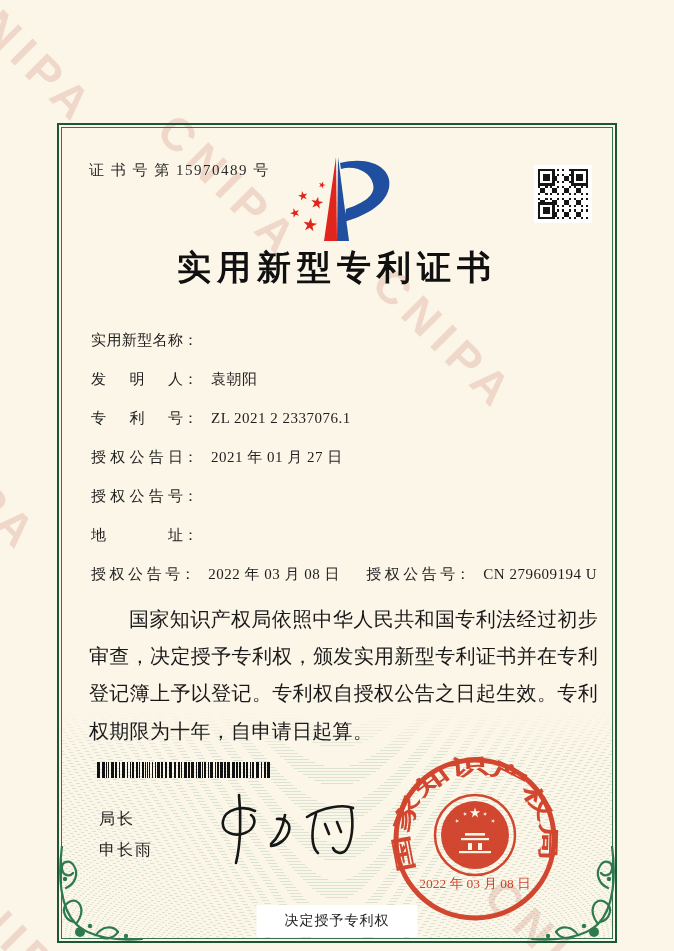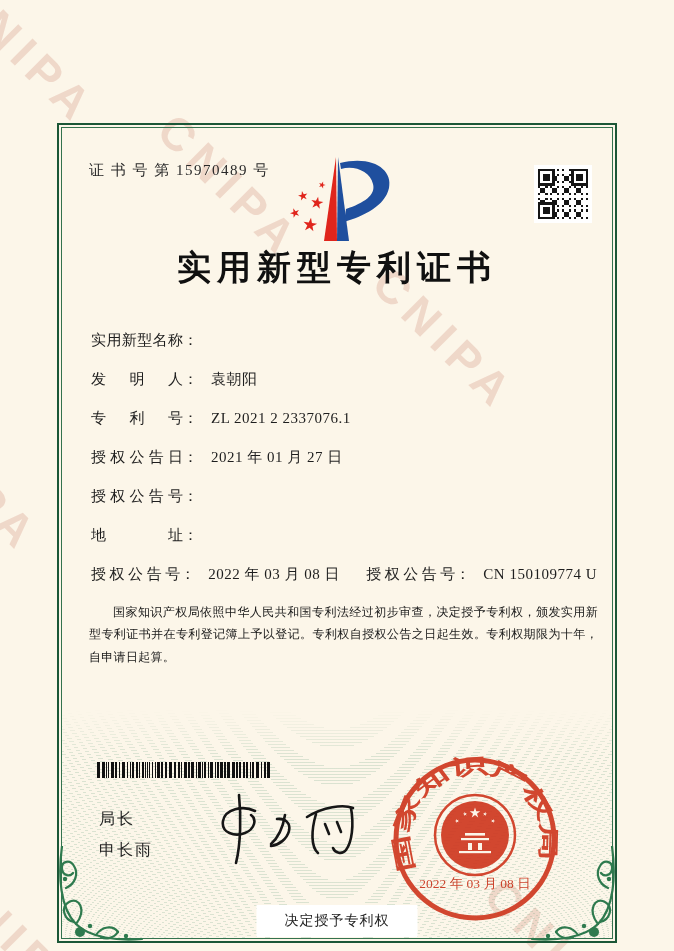--- a/index.html
+++ b/index.html
@@ -54,21 +54,21 @@
   }
   
   .fields{position:absolute;left:32px;top:206px;width:506px;font-size:15px;color:#1e1e1e;}
   .frow{display:flex;align-items:baseline;height:39px;}
   .flabel{display:inline-block;width:92px;text-align:justify;text-align-last:justify;}
   .fcolon{margin-right:13px;}
   .fvalue{letter-spacing:.5px;white-space:nowrap;}
   .fvalue.w1{width:163px;}
   
   .paras{position:absolute;left:30px;top:476px;width:509px;
-    font-size:12px;line-height:1.86;color:#191919;}
+    font-size:20px;line-height:1.86;color:#191919;}
   .paras p{margin:0;text-indent:2em;letter-spacing:.3px;text-align:justify;}
   
   .barcode{position:absolute;left:38px;top:637px;width:178px;height:16px;
     display:flex;align-items:stretch;}
   .barcode span{display:block;height:100%;flex:0 0 auto;}
   .signer-title{position:absolute;left:40px;top:684px;font-size:16px;color:#222;
     font-family:"Liberation Sans","DejaVu Sans",sans-serif;letter-spacing:2px;}
   .signer-name{position:absolute;left:40px;top:715px;font-size:16px;color:#222;
     font-family:"Liberation Sans","DejaVu Sans",sans-serif;letter-spacing:2px;}
   .signature{position:absolute;left:140px;top:664px;}
@@ -592,21 +592,21 @@
     <div class="frow">
       <span class="flabel">地址</span>
         <span class="fcolon">：</span>
     </div>
     <div class="frow">
       <span class="flabel">授权公告号</span>
         <span class="fcolon">：</span>
       <span class="fvalue w1">2022 年 03 月 08 日</span>
       <span class="flabel">授权公告号</span>
         <span class="fcolon">：</span>
-      <span class="fvalue">CN 150109774 U</span>
+      <span class="fvalue">CN 279609194 U</span>
     </div>
   </div>
 
   <div class="paras">
     <p>国家知识产权局依照中华人民共和国专利法经过初步审查，决定授予专利权，颁发实用新型专利证书并在专利登记簿上予以登记。专利权自授权公告之日起生效。专利权期限为十年，自申请日起算。</p>
   </div>
 
   <div class="barcode" id="barcode">
       <span style="width: 3px; background: rgb(17, 17, 17);"></span>
       <span style="width: 2px;"></span>

